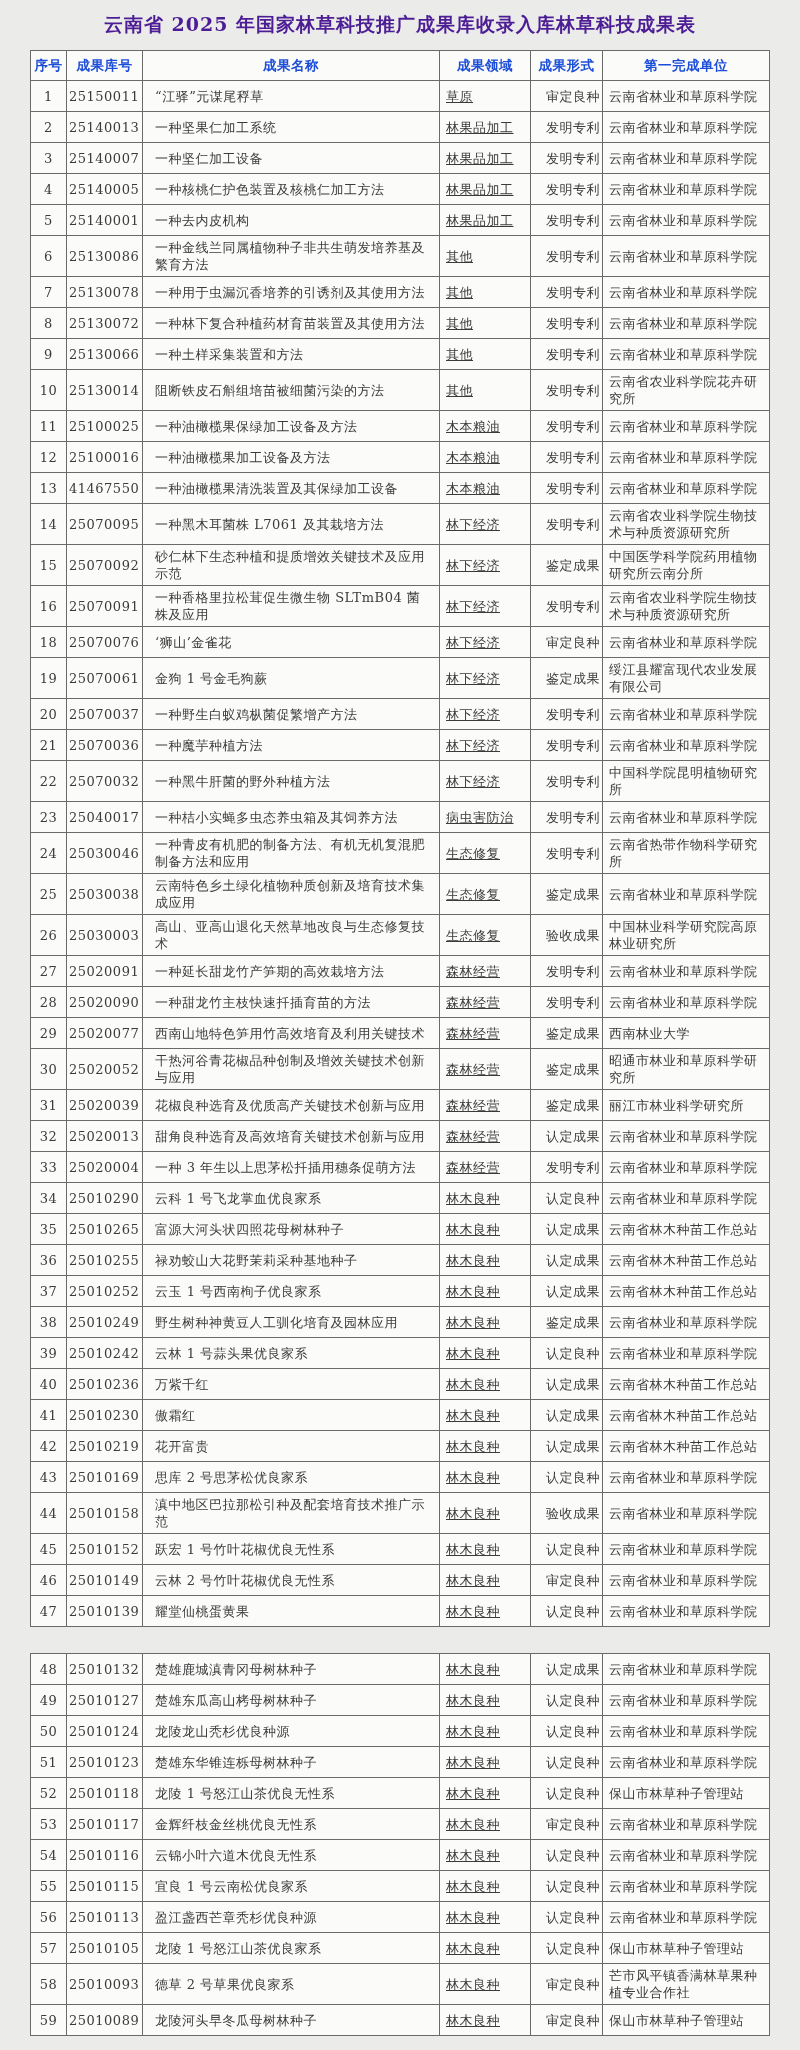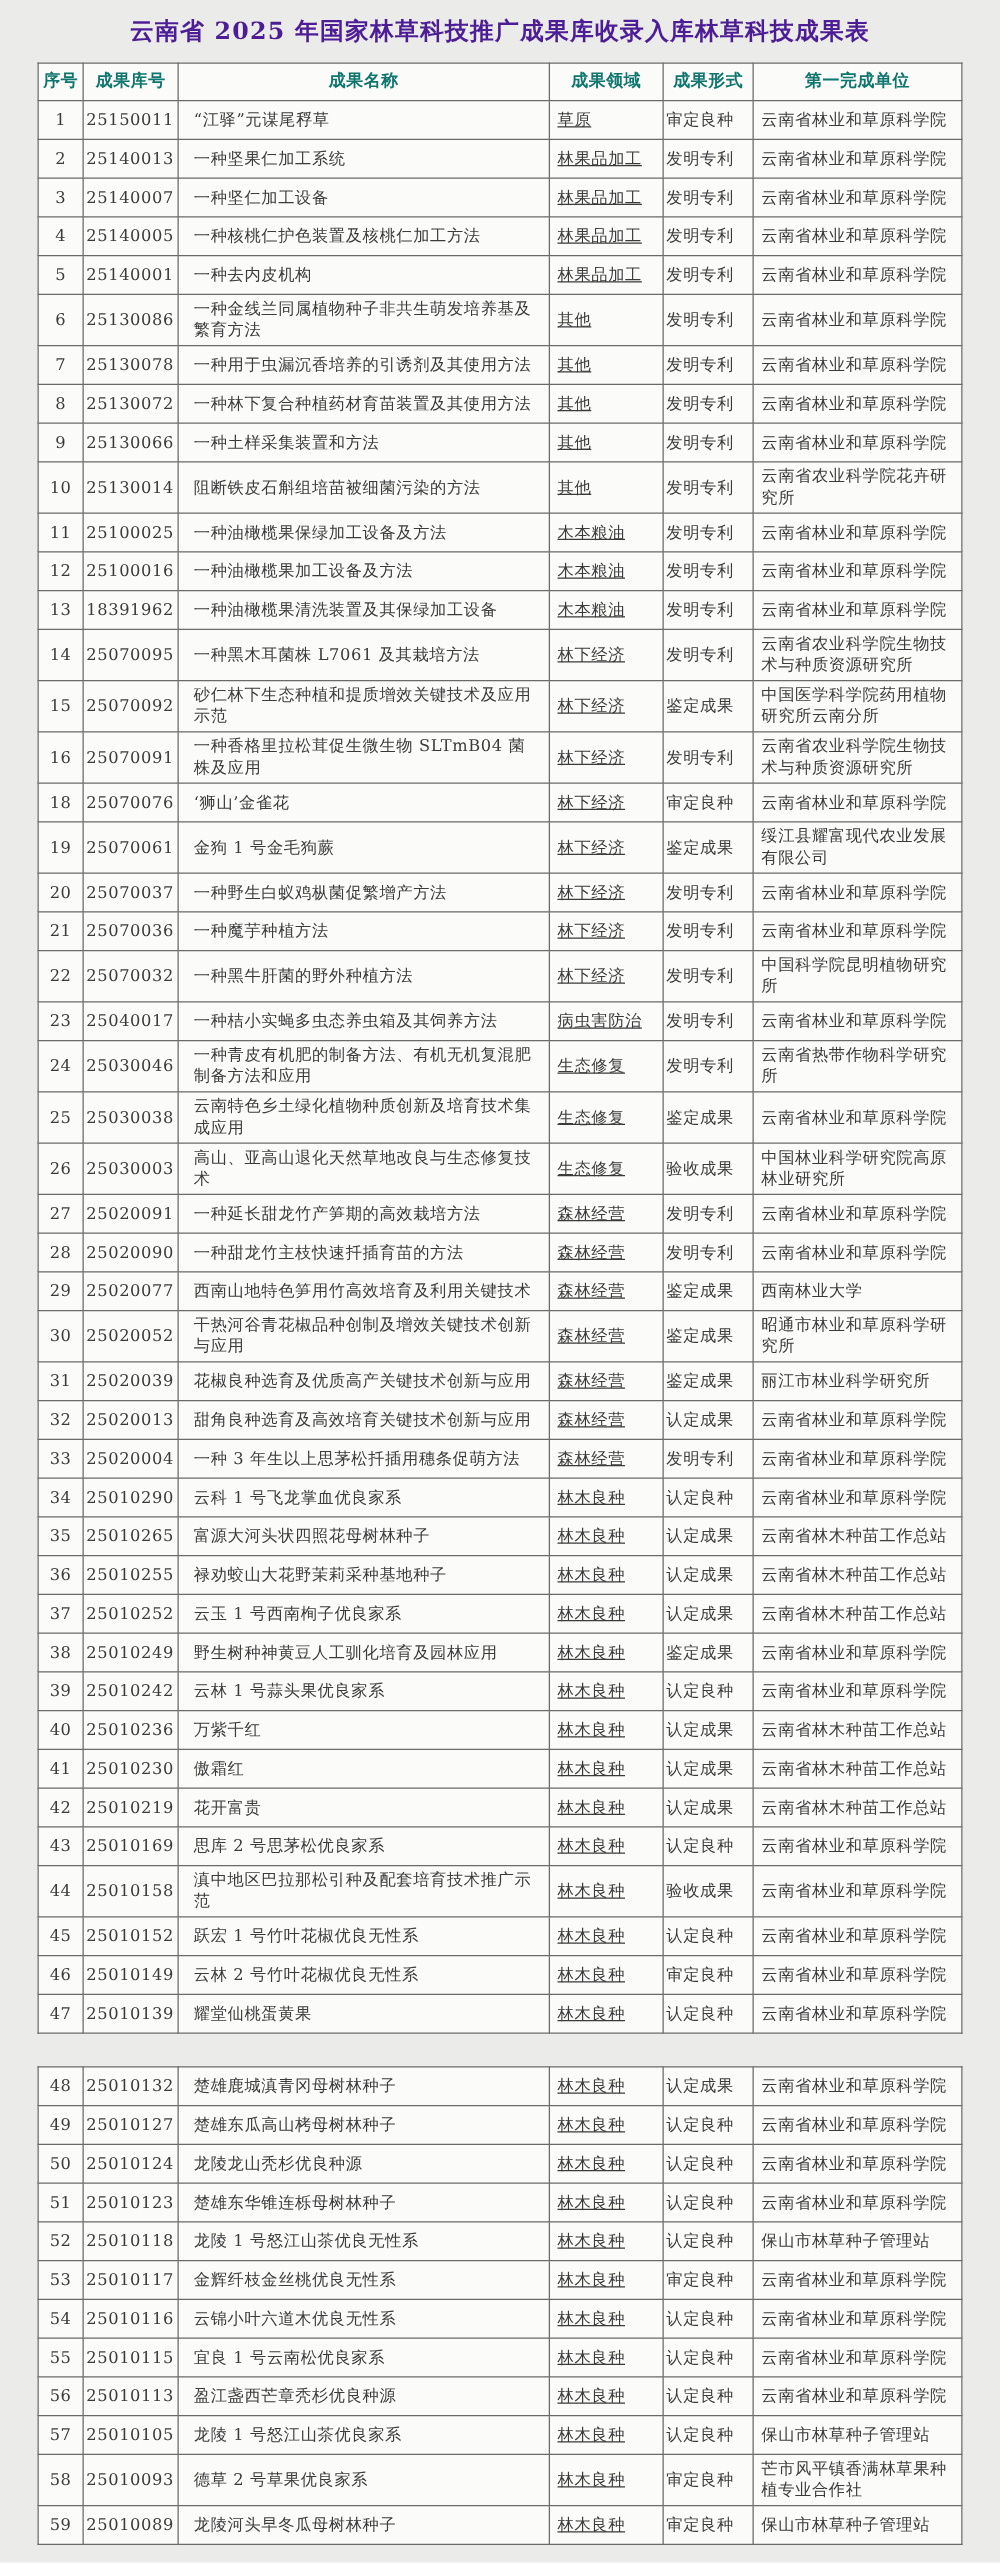--- a/index.html
+++ b/index.html
@@ -31,31 +31,31 @@
     color:#3b3b3b;
     letter-spacing:0.5px;
     line-height:17px;
     padding:3px 6px;
     vertical-align:middle;
     word-break:break-all;
     overflow:hidden;
   }
   .tbl th{
     font-weight:bold;
-    color:#0f766e;
+    color:#1d4ed8;
     text-align:center;
     font-size:13.5px;
     padding:6px 2px;
   }
   .tbl td{height:24px;}
   td.c0{text-align:center;padding:3px 2px;}
   td.c1{text-align:left;padding:3px 2px;}
   td.c2{text-align:left;padding:3px 12px;}
   td.c3{text-align:left;padding:3px 6px;text-decoration:underline;}
-  td.c4{text-align:left;padding:3px 2px;}
+  td.c4{text-align:right;padding:3px 2px;}
   td.c5{text-align:left;padding:3px 6px;margin-left:28px;}
   .tbl-gap{height:26px;}
 </style>
 </head>
 <body>
 
 <div class="page">
 
   <h1 class="title">云南省 2025 年国家林草科技推广成果库收录入库林草科技成果表</h1>
 
@@ -170,21 +170,21 @@
         <tr>
           <td class="c0">12</td>
           <td class="c1">25100016</td>
           <td class="c2">一种油橄榄果加工设备及方法</td>
           <td class="c3">木本粮油</td>
           <td class="c4">发明专利</td>
           <td class="c5">云南省林业和草原科学院</td>
         </tr>
         <tr>
           <td class="c0">13</td>
-          <td class="c1">18391962</td>
+          <td class="c1">41467550</td>
           <td class="c2">一种油橄榄果清洗装置及其保绿加工设备</td>
           <td class="c3">木本粮油</td>
           <td class="c4">发明专利</td>
           <td class="c5">云南省林业和草原科学院</td>
         </tr>
         <tr>
           <td class="c0">14</td>
           <td class="c1">25070095</td>
           <td class="c2">一种黑木耳菌株 L7061 及其栽培方法</td>
           <td class="c3">林下经济</td>

